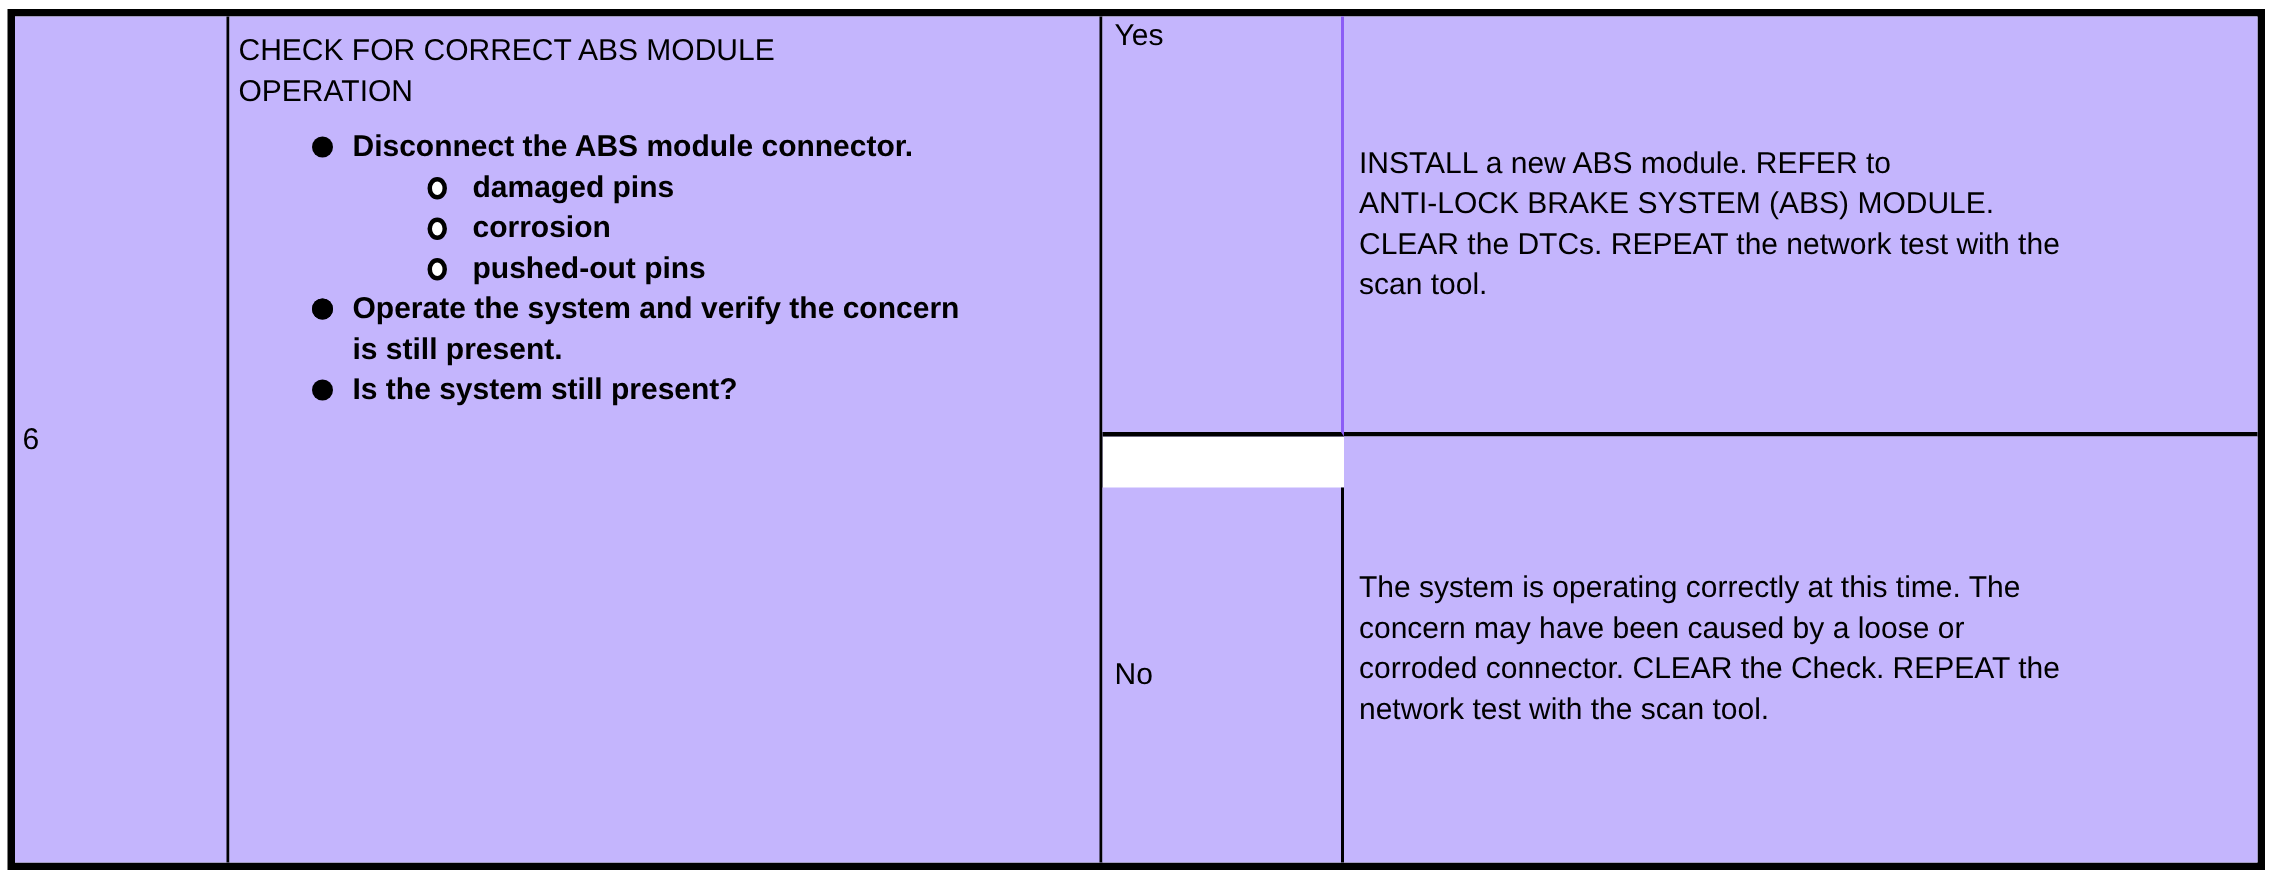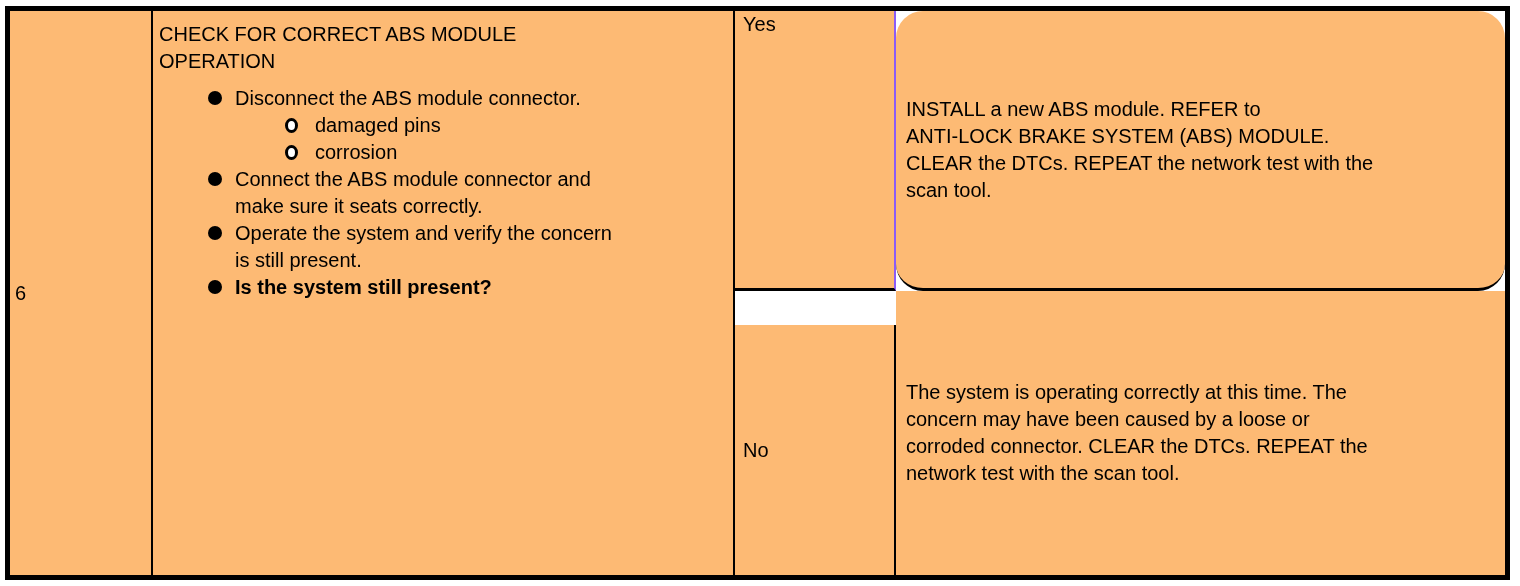--- a/index.html
+++ b/index.html
@@ -31,21 +31,21 @@
   }
   .grid {
     display: grid;
     width: 100%;
     height: 100%;
     grid-template-columns: 143px 582px 161px 1fr;
     grid-template-rows: 280px 1fr;
   }
   .cell {
     box-sizing: border-box;
-    background: #fdba74;
+    background: #c4b5fd;
     font-size: 20px;
     line-height: 27px;
   }
   .cell-step {
     grid-column: 1;
     grid-row: 1 / 3;
     border-right: 2px solid #000000;
     display: flex;
     align-items: center;
     padding-left: 5px;
@@ -66,21 +66,20 @@
     align-items: flex-start;
     padding-left: 8px;
   }
   .cell-result-yes {
     grid-column: 4;
     grid-row: 1;
     border-bottom: 3px solid #000000;
     display: flex;
     align-items: center;
     padding: 0 6px 0 10px;
-    border-radius: 27px;
   }
   .cell-answer-no {
     grid-column: 3;
     grid-row: 2;
     border-right: 2px solid #000000;
     display: flex;
     align-items: center;
     padding-left: 8px;
     margin-top: 34px;
   }
@@ -96,20 +95,21 @@
     white-space: pre-line;
     margin-bottom: 10px;
   }
   ul.bullet-list {
     list-style: none;
     margin: 0;
     padding: 0;
   }
   ul.bullet-list li {
     position: relative;
+    font-weight: bold;
   }
   li.l1 { padding-left: 76px; }
   li.l2 { padding-left: 156px; }
   .marker {
     position: absolute;
     top: 6px;
     display: inline-block;
     box-sizing: border-box;
   }
   .marker-filled {
@@ -149,24 +149,26 @@
             <span class="prewrap">Disconnect the ABS module connector.</span>
           </li>
           <li class="l2">
             <span class="marker marker-open"></span>
             <span class="prewrap">damaged pins</span>
           </li>
           <li class="l2">
             <span class="marker marker-open"></span>
             <span class="prewrap">corrosion</span>
           </li>
+          <li class="l2">
+            <span class="marker marker-open"></span>
+            <span class="prewrap">pushed-out pins</span>
+          </li>
           <li class="l1">
             <span class="marker marker-filled"></span>
-            <span class="prewrap">Connect the ABS module connector and
-make sure it seats correctly.</span>
           </li>
           <li class="l1">
             <span class="marker marker-filled"></span>
             <span class="prewrap">Operate the system and verify the concern
 is still present.</span>
           </li>
           <li class="l1 bold">
             <span class="marker marker-filled"></span>
             <span class="prewrap">Is the system still present?</span>
           </li>
@@ -184,19 +186,19 @@
 scan tool.</span>
       </div>
 
       <div class="cell cell-answer-no">
         <span>No</span>
       </div>
 
       <div class="cell cell-result-no">
         <span class="prewrap">The system is operating correctly at this time. The
 concern may have been caused by a loose or
-corroded connector. CLEAR the DTCs. REPEAT the
+corroded connector. CLEAR the Check. REPEAT the
 network test with the scan tool.</span>
       </div>
 
     </div>
   </div>
 </div>
 
 </body></html>

